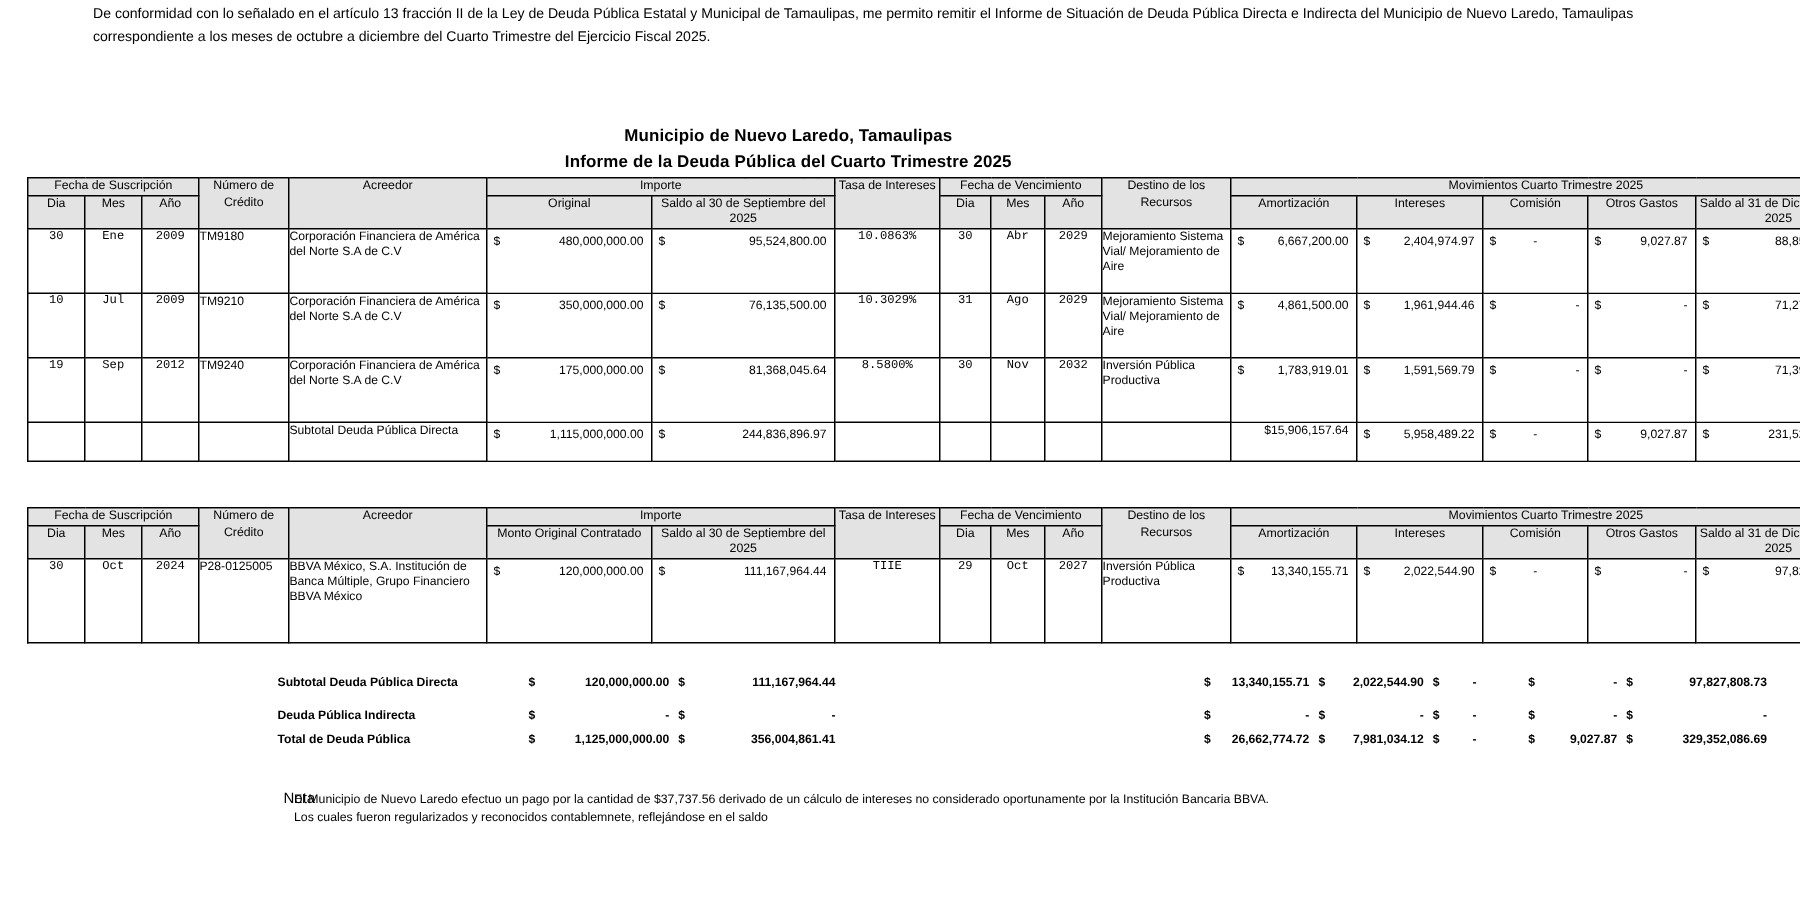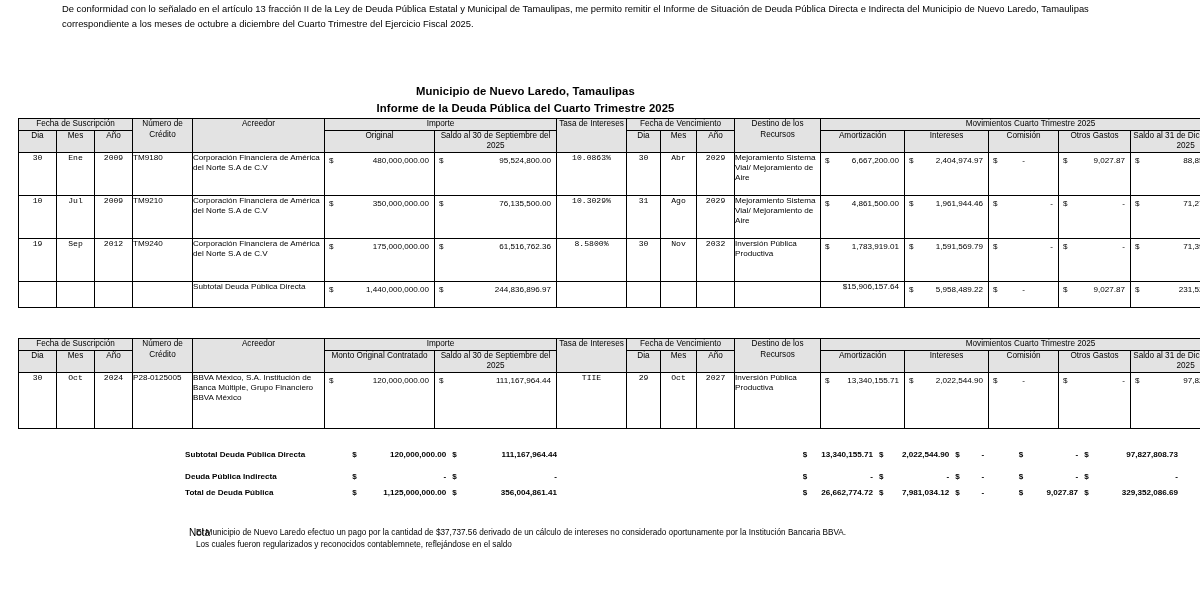--- a/index.html
+++ b/index.html
@@ -280,21 +280,21 @@
     <td class="c">Sep</td>
     <td class="c">2012</td>
     <td class="l">TM9240</td>
     <td class="l">Corporación Financiera de América del Norte S.A de C.V</td>
     <td class="money">
           <span class="sym">$</span>
           <span class="num">175,000,000.00</span>
         </td>
     <td class="money">
           <span class="sym">$</span>
-          <span class="num">61,516,762.36</span>
+          <span class="num">81,368,045.64</span>
         </td>
     <td class="c">8.5800%</td>
     <td class="c">30</td>
     <td class="c">Nov</td>
     <td class="c">2032</td>
     <td class="l">Inversión Pública Productiva</td>
     <td class="money">
           <span class="sym">$</span>
           <span class="num">1,783,919.01</span>
         </td>
@@ -317,21 +317,21 @@
   </tr>
 
   <tr class="bd" style="height:26px">
     <td></td>
     <td></td>
     <td></td>
     <td></td>
     <td class="l b">Subtotal Deuda Pública Directa</td>
     <td class="money b">
           <span class="sym">$</span>
-          <span class="num">1,440,000,000.00</span>
+          <span class="num">1,115,000,000.00</span>
         </td>
     <td class="money b">
           <span class="sym">$</span>
           <span class="num">244,836,896.97</span>
         </td>
     <td></td>
     <td></td>
     <td></td>
     <td></td>
     <td></td>

